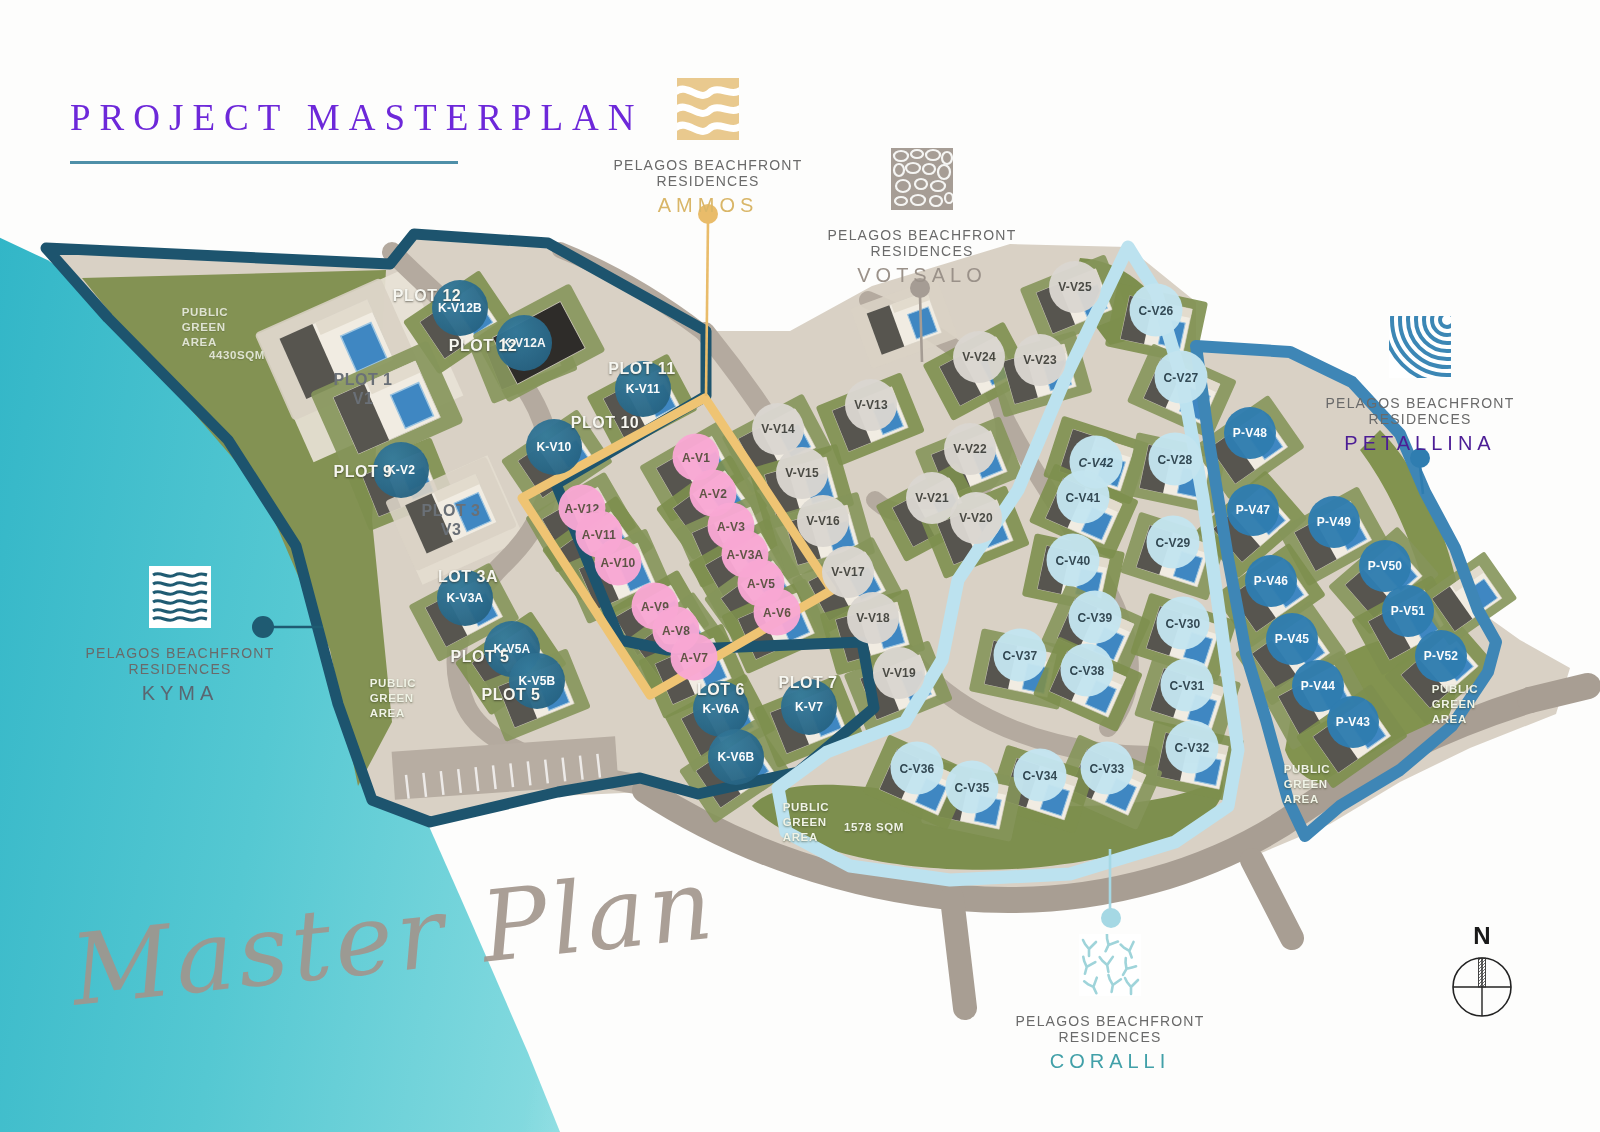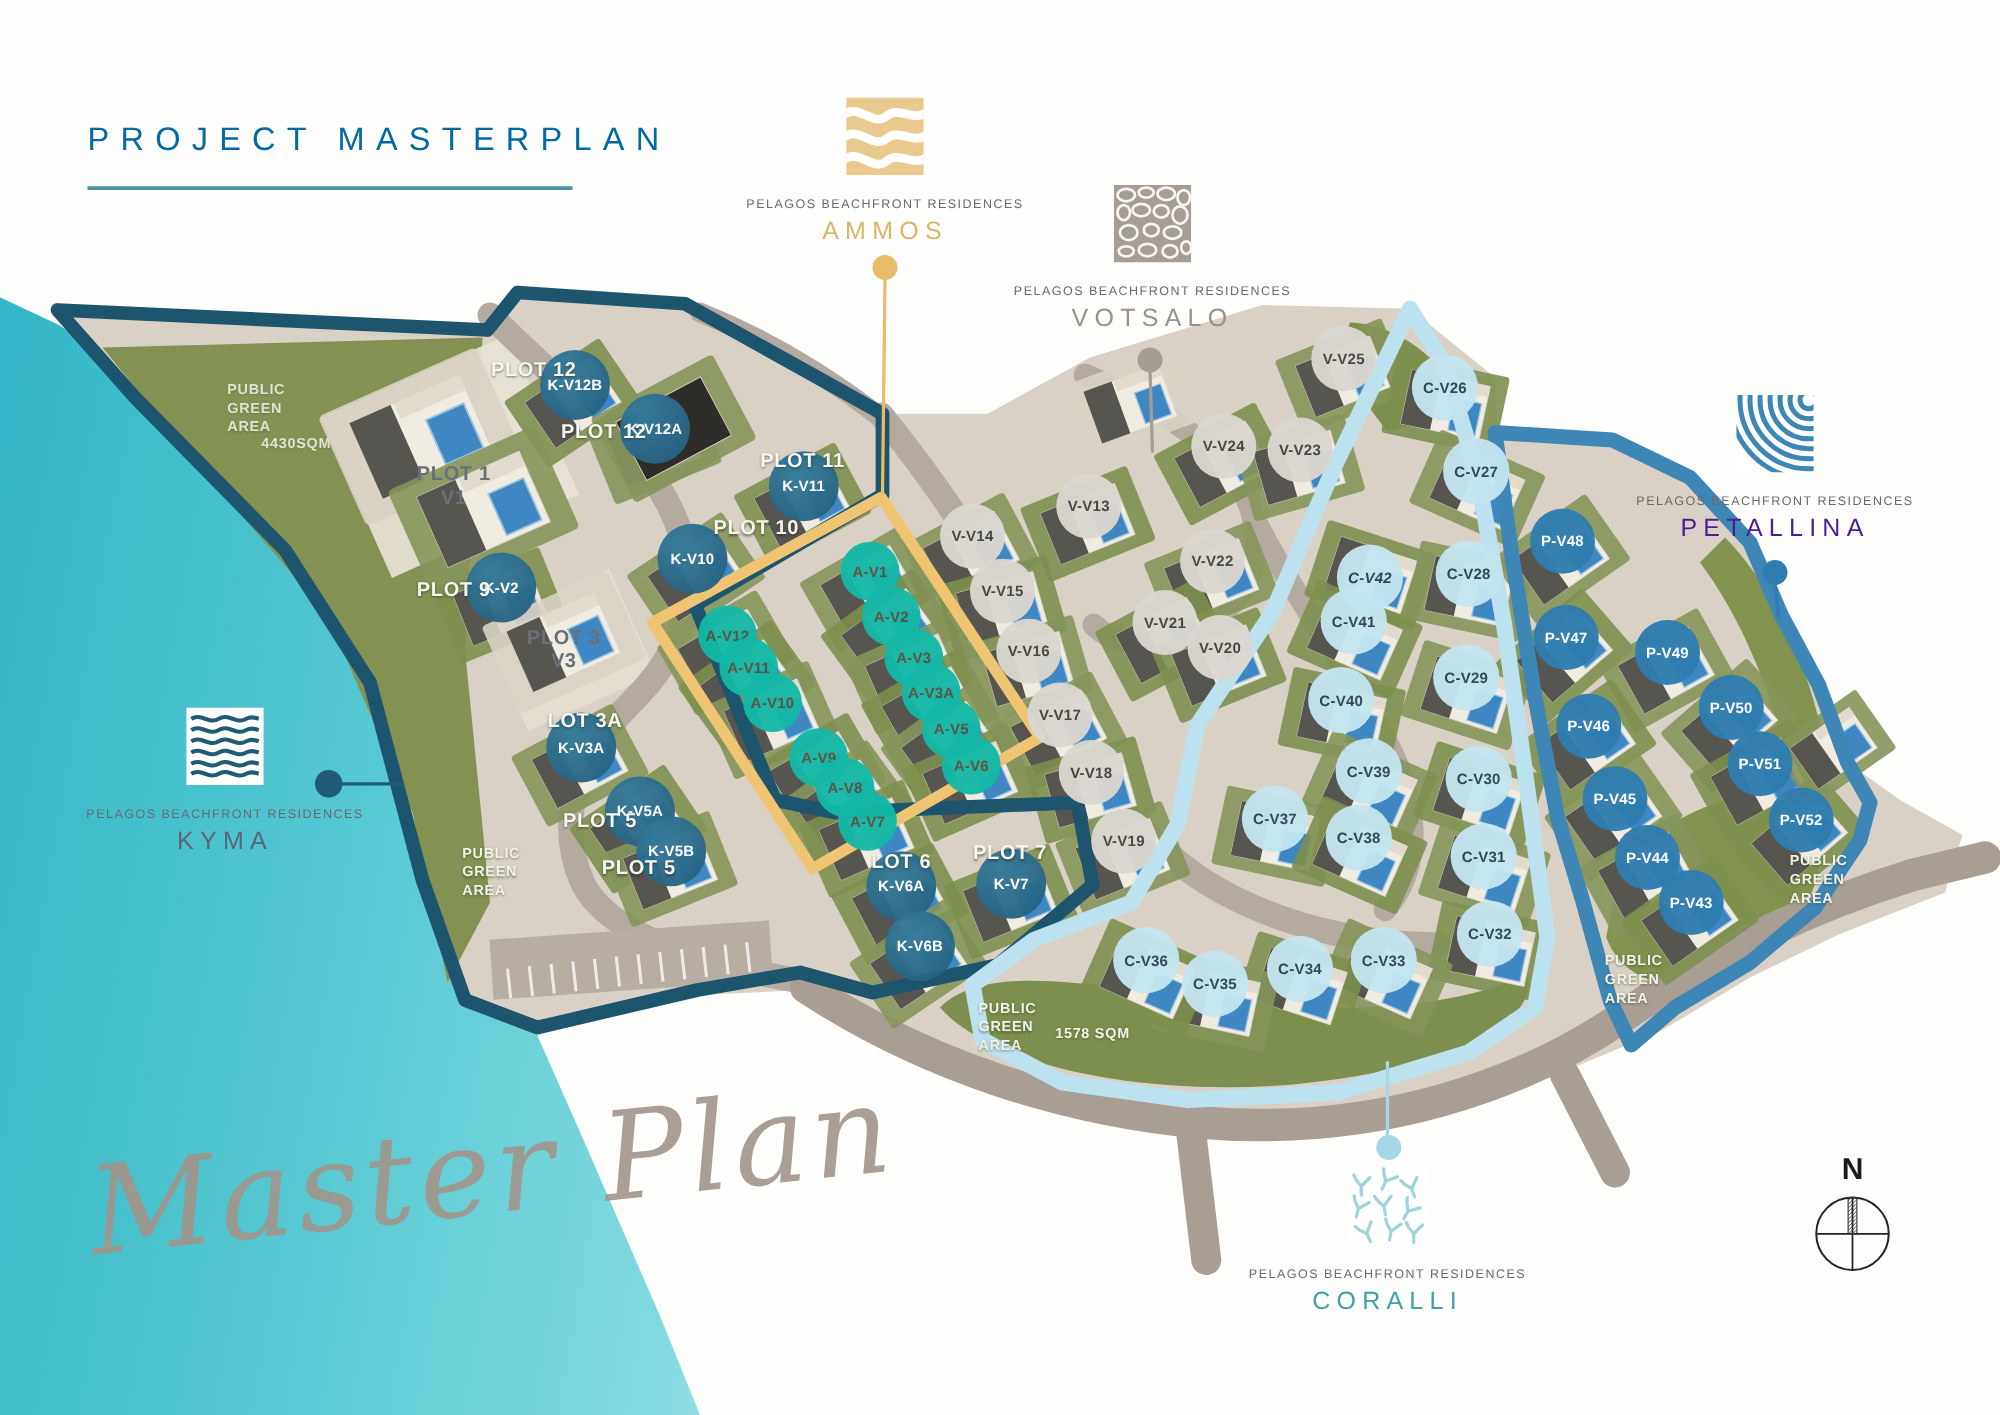--- a/index.html
+++ b/index.html
@@ -21,49 +21,49 @@
   #kyma-outline{stroke:#1d546e;stroke-width:11;}
   #ammos-outline{stroke:#efc473;stroke-width:9;}
   #coralli-outline{stroke:#bce2ef;stroke-width:13;}
   #petallina-outline{stroke:#3e86b6;stroke-width:12;}
 
   
   #marker-layer{position:absolute;left:0;top:0;width:1600px;height:1132px;z-index:3;}
   .villa{position:absolute;border-radius:50%;display:flex;align-items:center;justify-content:center;
          font-weight:bold;transform:translate(-50%,-50%);font-size:12px;letter-spacing:.2px;opacity:.96;}
   .villa.kyma{width:56px;height:56px;background:radial-gradient(circle at 35% 30%,#357b9c,#235d7c);color:#fff;}
-  .villa.ammos{width:47px;height:47px;background:#14b8a6;color:#5c5040;}
+  .villa.ammos{width:47px;height:47px;background:#f9a8d4;color:#5c5040;}
   .villa.votsalo{width:52px;height:52px;background:#dbd7d1;color:#45453f;}
   .villa.coralli{width:53px;height:53px;background:#c4e5f0;color:#2e4550;}
   .villa.petallina{width:52px;height:52px;background:#2f7db0;color:#fff;}
 
   .plot-label{position:absolute;transform:translate(-50%,-50%);font-size:16px;font-weight:bold;
               letter-spacing:.5px;text-align:center;line-height:1.2;white-space:nowrap;}
   .plot-label.white{color:#f6f6f0;text-shadow:0 1px 2px rgba(40,40,30,.6);}
   .plot-label.gray{color:#6a7077;text-shadow:none;}
 
   .area-label{position:absolute;transform:translateX(-50%);font-size:11.5px;font-weight:bold;
               letter-spacing:.6px;text-align:left;line-height:1.3;white-space:nowrap;}
   .area-label.white{color:#f0f3e6;text-shadow:0 1px 2px rgba(50,60,30,.55);}
   .area-label.muted{color:#dfe3d2;text-shadow:0 1px 1px rgba(80,90,50,.35);}
 
   
   .callout{position:absolute;transform:translateX(-50%);text-align:center;width:250px;z-index:4;}
   .callout .icon{display:inline-block;}
-  .callout .subtitle{font-size:10px;letter-spacing:1.2px;color:#6a6a6a;margin-top:13px;}
+  .callout .subtitle{font-size:14px;letter-spacing:1.2px;color:#6a6a6a;margin-top:13px;}
   .callout .zname{font-size:20px;letter-spacing:5px;margin-top:5px;}
   #callout-ammos .zname{color:#d9b668;}
   #callout-votsalo .zname{color:#9a9189;}
   #callout-kyma .zname{color:#5a6671;}
   #callout-petallina .zname{color:#4c1d95;}
   #callout-coralli .zname{color:#41a0a8;}
 
   
   #header{position:absolute;left:70px;top:96px;z-index:5;}
-  #page-title{font-family:Liberation Sans, sans-serif;font-size:26px;letter-spacing:9px;color:#0369a1;}
+  #page-title{font-family:Liberation Serif, serif;font-size:37px;letter-spacing:9px;color:#6d28d9;}
   #title-underline{width:388px;height:2.5px;background:#4e8fa8;margin-top:22px;}
 
   #watermark{position:absolute;left:70px;top:880px;z-index:5;
     font-family:"DejaVu Serif",serif;font-style:italic;font-size:98px;color:#a2958c;
     transform:rotate(-6deg);letter-spacing:4px;opacity:.9;}
 
   #compass{position:absolute;left:1449px;top:922px;z-index:5;text-align:center;width:66px;}
   #compass-n{font-size:24px;font-weight:bold;color:#1a1a1a;margin-bottom:2px;}
 </style>
 </head>

